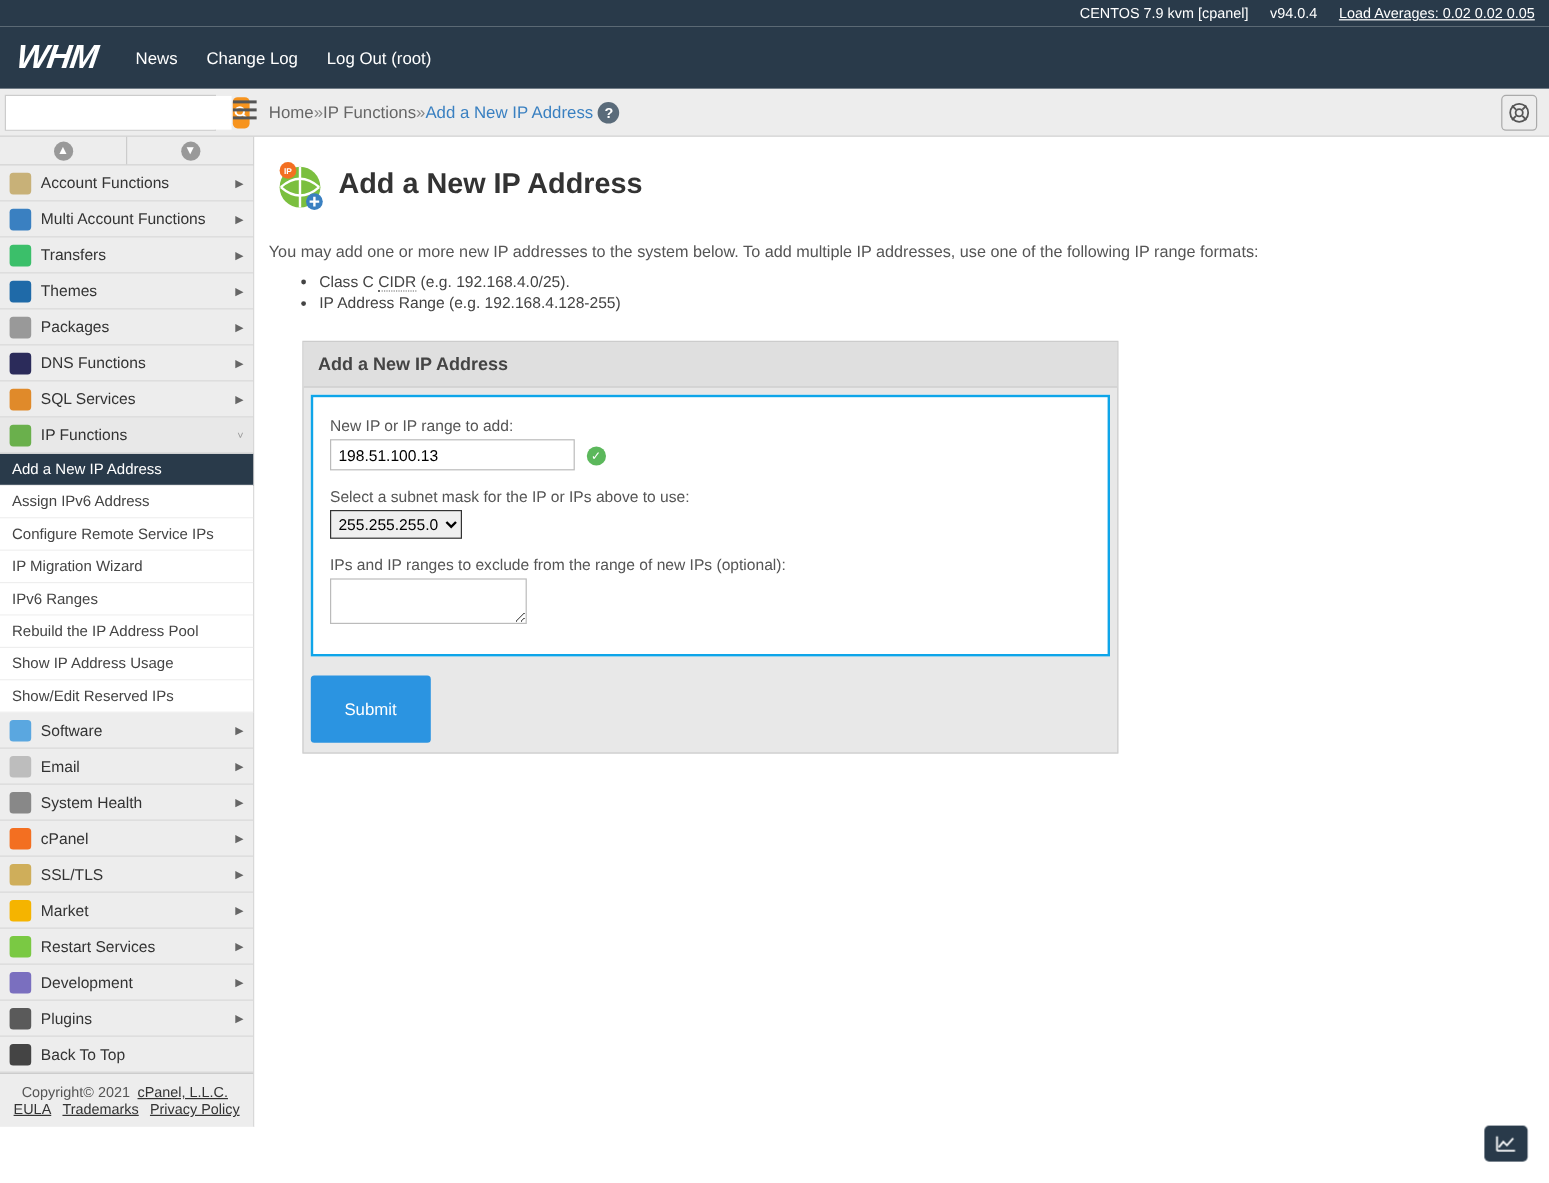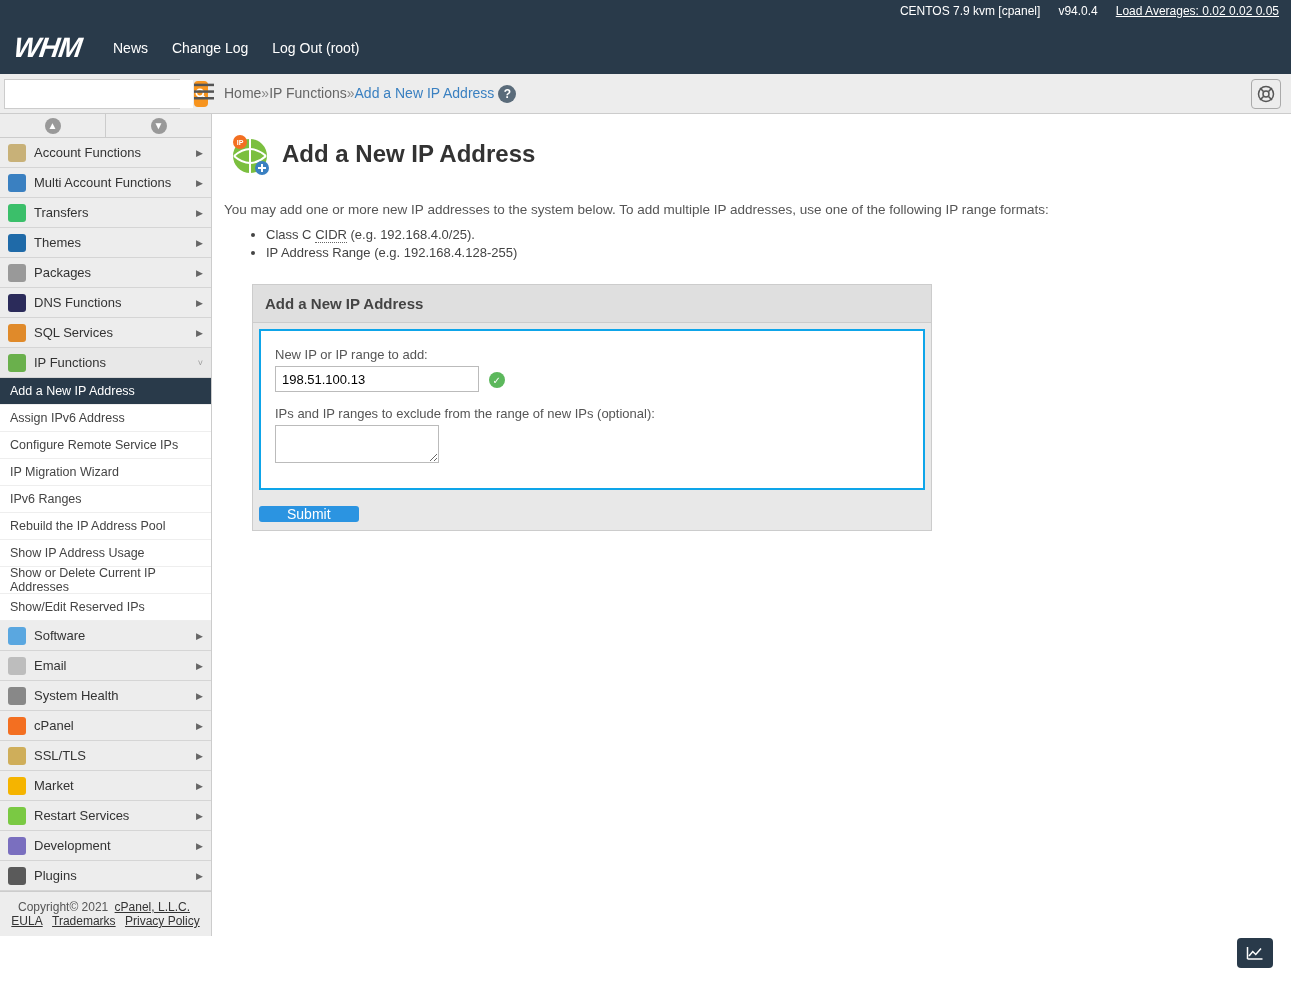--- a/index.html
+++ b/index.html
@@ -51,21 +51,21 @@
 .panel-head { padding:10px 12px; font-size:15px; font-weight:600; color:#444; border-bottom:1px solid #ccc; background:#dfdfdf;}
 .panel-body-outer { padding:6px; }
 .panel-body { background:#fff; border:2px solid #0ea5e9; padding:16px 14px 22px;}
 .form-row { margin-bottom:14px; }
 .form-row label { display:block; font-size:13px; color:#555; margin-bottom:4px;}
 .text-in { width:204px; height:26px; border:1px solid #bbb; padding:0 6px; font-size:13px;}
 .valid-check { display:inline-flex; width:16px; height:16px; border-radius:50%; background:#5cb85c; color:#fff; align-items:center; justify-content:center; font-size:10px; margin-left:6px; vertical-align:middle;}
 select { height:24px; border:1px solid #333; font-size:13px; padding:0 2px;}
 textarea { width:164px; height:38px; border:1px solid #bbb; resize:both; }
 .submit-row { padding:10px 6px 8px;}
-.btn-submit { background:#2b94e1; color:#fff; border:none; padding:0 28px; font-size:14px; border-radius:3px; cursor:pointer;}
+.btn-submit { background:#2b94e1; color:#fff; border:none; padding:20px 28px; font-size:14px; border-radius:3px; cursor:pointer;}
 
 .chart-fab { position:fixed; bottom:18px; right:18px; width:36px; height:30px; background:#293a4a; border-radius:4px; display:flex; align-items:center; justify-content:center; color:#fff; cursor:pointer;}
 </style>
 </head>
 <body>
 
 <div class="top-bar">
   <span>CENTOS 7.9 kvm [cpanel]</span>
   <span>v94.0.4</span>
   <a href="#">Load Averages: 0.02 0.02 0.05</a>
@@ -166,21 +166,20 @@
           <span>IP Functions</span>
           <span class="arrow down">˅</span>
         </div>
         <div class="sub-item active">Add a New IP Address</div>
         <div class="sub-item">Assign IPv6 Address</div>
         <div class="sub-item">Configure Remote Service IPs</div>
         <div class="sub-item">IP Migration Wizard</div>
         <div class="sub-item">IPv6 Ranges</div>
         <div class="sub-item">Rebuild the IP Address Pool</div>
         <div class="sub-item">Show IP Address Usage</div>
-        <div class="sub-item">Show or Delete Current IP Addresses</div>
         <div class="sub-item">Show/Edit Reserved IPs</div>
         <div class="nav-item">
           <span class="nav-icon" style="background: rgb(90, 167, 224);"></span>
           <span>Software</span>
           <span class="arrow">▶</span>
         </div>
         <div class="nav-item">
           <span class="nav-icon" style="background: rgb(189, 189, 189);"></span>
           <span>Email</span>
           <span class="arrow">▶</span>
@@ -212,20 +211,24 @@
         </div>
         <div class="nav-item">
           <span class="nav-icon" style="background: rgb(122, 111, 191);"></span>
           <span>Development</span>
           <span class="arrow">▶</span>
         </div>
         <div class="nav-item">
           <span class="nav-icon" style="background: rgb(90, 90, 90);"></span>
           <span>Plugins</span>
           <span class="arrow">▶</span>
+        </div>
+        <div class="nav-item">
+          <span class="nav-icon" style="background: rgb(68, 68, 68);"></span>
+          <span>Back To Top</span>
         </div>
       </div>
     <div class="footer">
       <div>
         <span>Copyright© 2021 </span><a href="#">cPanel, L.L.C.</a>
       </div>
       <div>
         <a href="#">EULA</a>
         <a href="#">Trademarks</a>
         <a href="#">Privacy Policy</a>
@@ -261,20 +264,26 @@
 
     <div class="panel">
       <div class="panel-head">Add a New IP Address</div>
       <div class="panel-body-outer">
         <div class="panel-body">
           <div class="form-row">
             <label>New IP or IP range to add:</label>
             <input class="text-in" value="198.51.100.13" style="">
             <span class="valid-check">✓</span>
           </div>
+          <div class="form-row">
+            <label>Select a subnet mask for the IP or IPs above to use:</label>
+            <select>
+              <option>255.255.255.0</option>
+            </select>
+          </div>
           <div class="form-row" style="margin-bottom:0;">
             <label>IPs and IP ranges to exclude from the range of new IPs (optional):</label>
             <textarea style=""></textarea>
           </div>
         </div>
       </div>
       <div class="submit-row">
         <button class="btn-submit">Submit</button>
       </div>
     </div>

